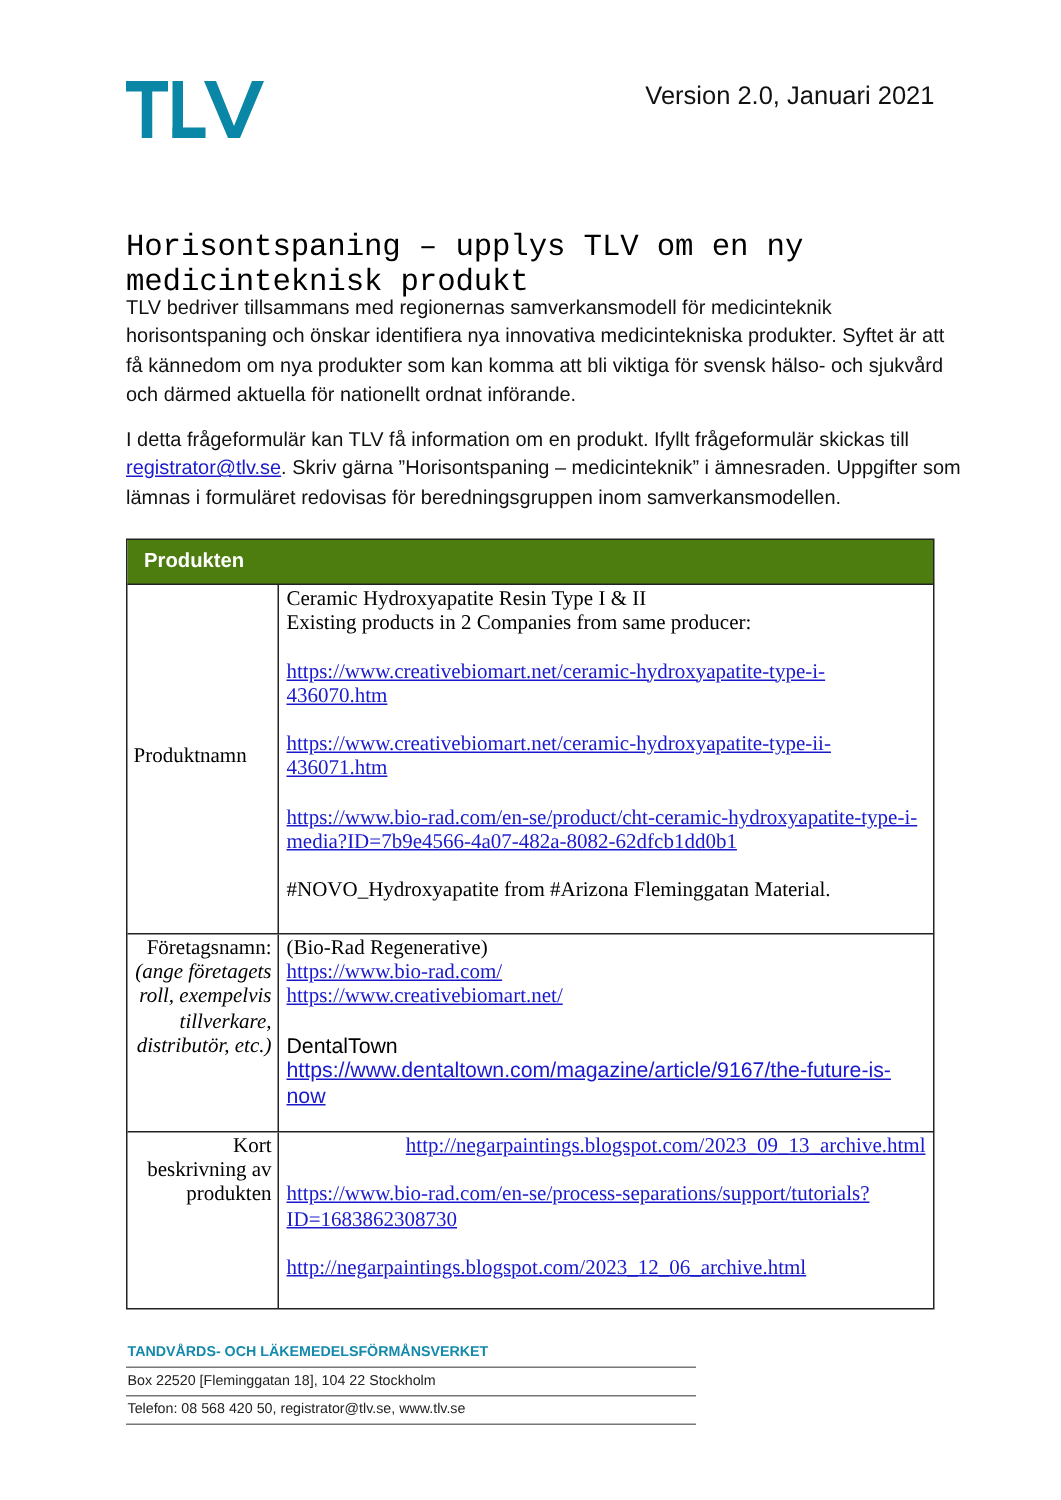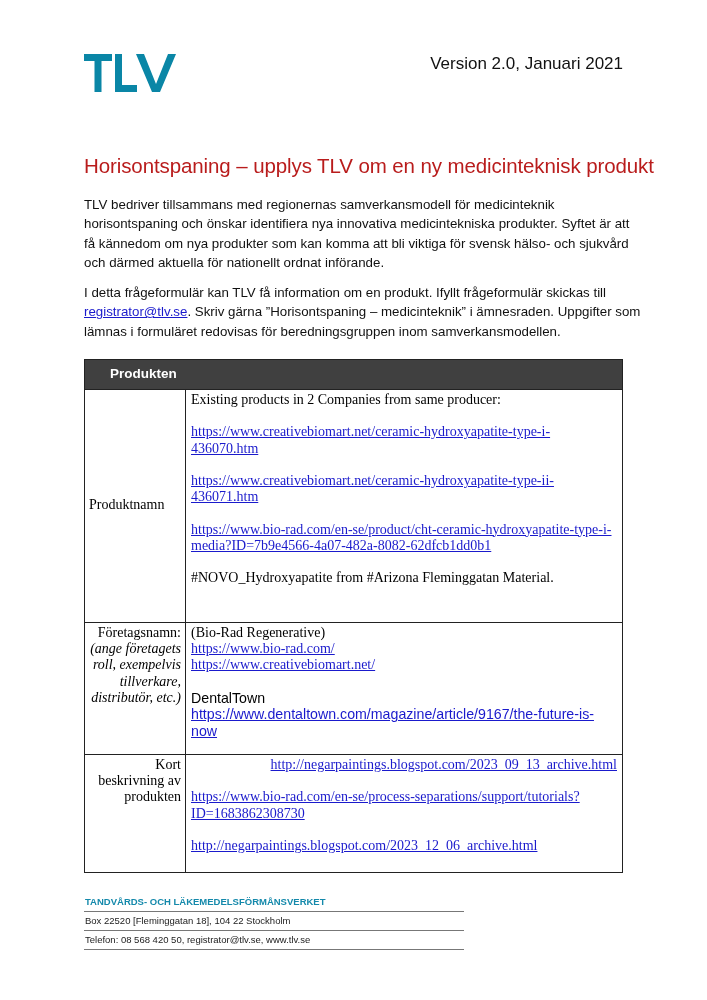--- a/index.html
+++ b/index.html
@@ -1,25 +1,25 @@
 <!DOCTYPE html>
 <html><head>
 <meta charset="utf-8">
 <style>
   html, body { margin: 0; padding: 0; background: #ffffff; }
   body { width: 707px; height: 1000px; position: relative; overflow: hidden; font-family: "Liberation Sans", sans-serif; color: #000; }
   .logo { position: absolute; left: 84px; top: 52px; width: 92px; height: 42px; }
   .version { position: absolute; right: 84px; top: 54px; font-size: 17px; color: #111; }
-  .title { position: absolute; left: 84px; top: 154px; font-size: 20.5px; font-weight: normal; margin: 0; letter-spacing: -0.1px; color: #b91c1c; }
+  .title { position: absolute; left: 84px; top: 154px; font-size: 20.5px; font-weight: normal; margin: 0; letter-spacing: -0.1px; color: #000000; font-family: Liberation Mono, monospace; }
   .para { position: absolute; left: 84px; width: 560px; font-size: 13.3px; line-height: 19.3px; margin: 0; color: #111; }
   .p1 { top: 195px; }
   .p2 { top: 283px; }
   a.link { color: #1a1acc; text-decoration: underline; }
   .table { position: absolute; left: 84px; top: 359px; width: 539px; border: 1.5px solid #222; box-sizing: border-box; }
-  .thead { background: #404040; height: 29px; border-bottom: 1.5px solid #222; color: #fff; font-weight: bold; font-size: 13.5px; padding-left: 25px; line-height: 27px; }
+  .thead { background: #4d7c0f; height: 29px; border-bottom: 1.5px solid #222; color: #fff; font-weight: bold; font-size: 13.5px; padding-left: 11px; line-height: 27px; }
   .row { display: flex; border-bottom: 1.5px solid #222; }
   .row:last-child { border-bottom: none; }
   .lc { width: 101px; border-right: 1.5px solid #222; box-sizing: border-box; padding: 2px 4px; font-family: "Liberation Serif", serif; font-size: 14px; line-height: 16.2px; text-align: right; }
   .rc { flex: 1; padding: 2px 5px; font-family: "Liberation Serif", serif; font-size: 14px; line-height: 16.2px; }
   .r1 { height: 232px; }
   .r1 .lc { display: flex; align-items: center; padding-top: 0; }
   .r2 { height: 131px; }
   .r3 { height: 117px; }
   .it { font-style: italic; }
   .gap { height: 16.2px; }
@@ -51,20 +51,21 @@
 <p class="para p2"><span>I detta frågeformulär kan TLV få information om en produkt. Ifyllt frågeformulär skickas till </span><a class="link">registrator@tlv.se</a><span>. Skriv gärna ”Horisontspaning – medicinteknik” i ämnesraden. Uppgifter som lämnas i formuläret redovisas för beredningsgruppen inom samverkansmodellen.</span></p>
 
 <div class="table">
   <div class="thead">Produkten</div>
 
   <div class="row r1">
     <div class="lc">
         <span>Produktnamn</span>
       </div>
     <div class="rc">
+      <div>Ceramic Hydroxyapatite Resin Type I &amp; II</div>
       <div>Existing products in 2 Companies from same producer:</div>
       <div class="gap"></div>
       <div><a>https://www.creativebiomart.net/ceramic-hydroxyapatite-type-i-436070.htm</a></div>
       <div class="gap"></div>
       <div><a>https://www.creativebiomart.net/ceramic-hydroxyapatite-type-ii-436071.htm</a></div>
       <div class="gap"></div>
       <div><a style="word-break: break-all;">https://www.bio-rad.com/en-se/product/cht-ceramic-hydroxyapatite-type-i-media?ID=7b9e4566-4a07-482a-8082-62dfcb1dd0b1</a></div>
       <div class="gap"></div>
       <div>#NOVO_Hydroxyapatite from #Arizona Fleminggatan Material.</div>
     </div>

